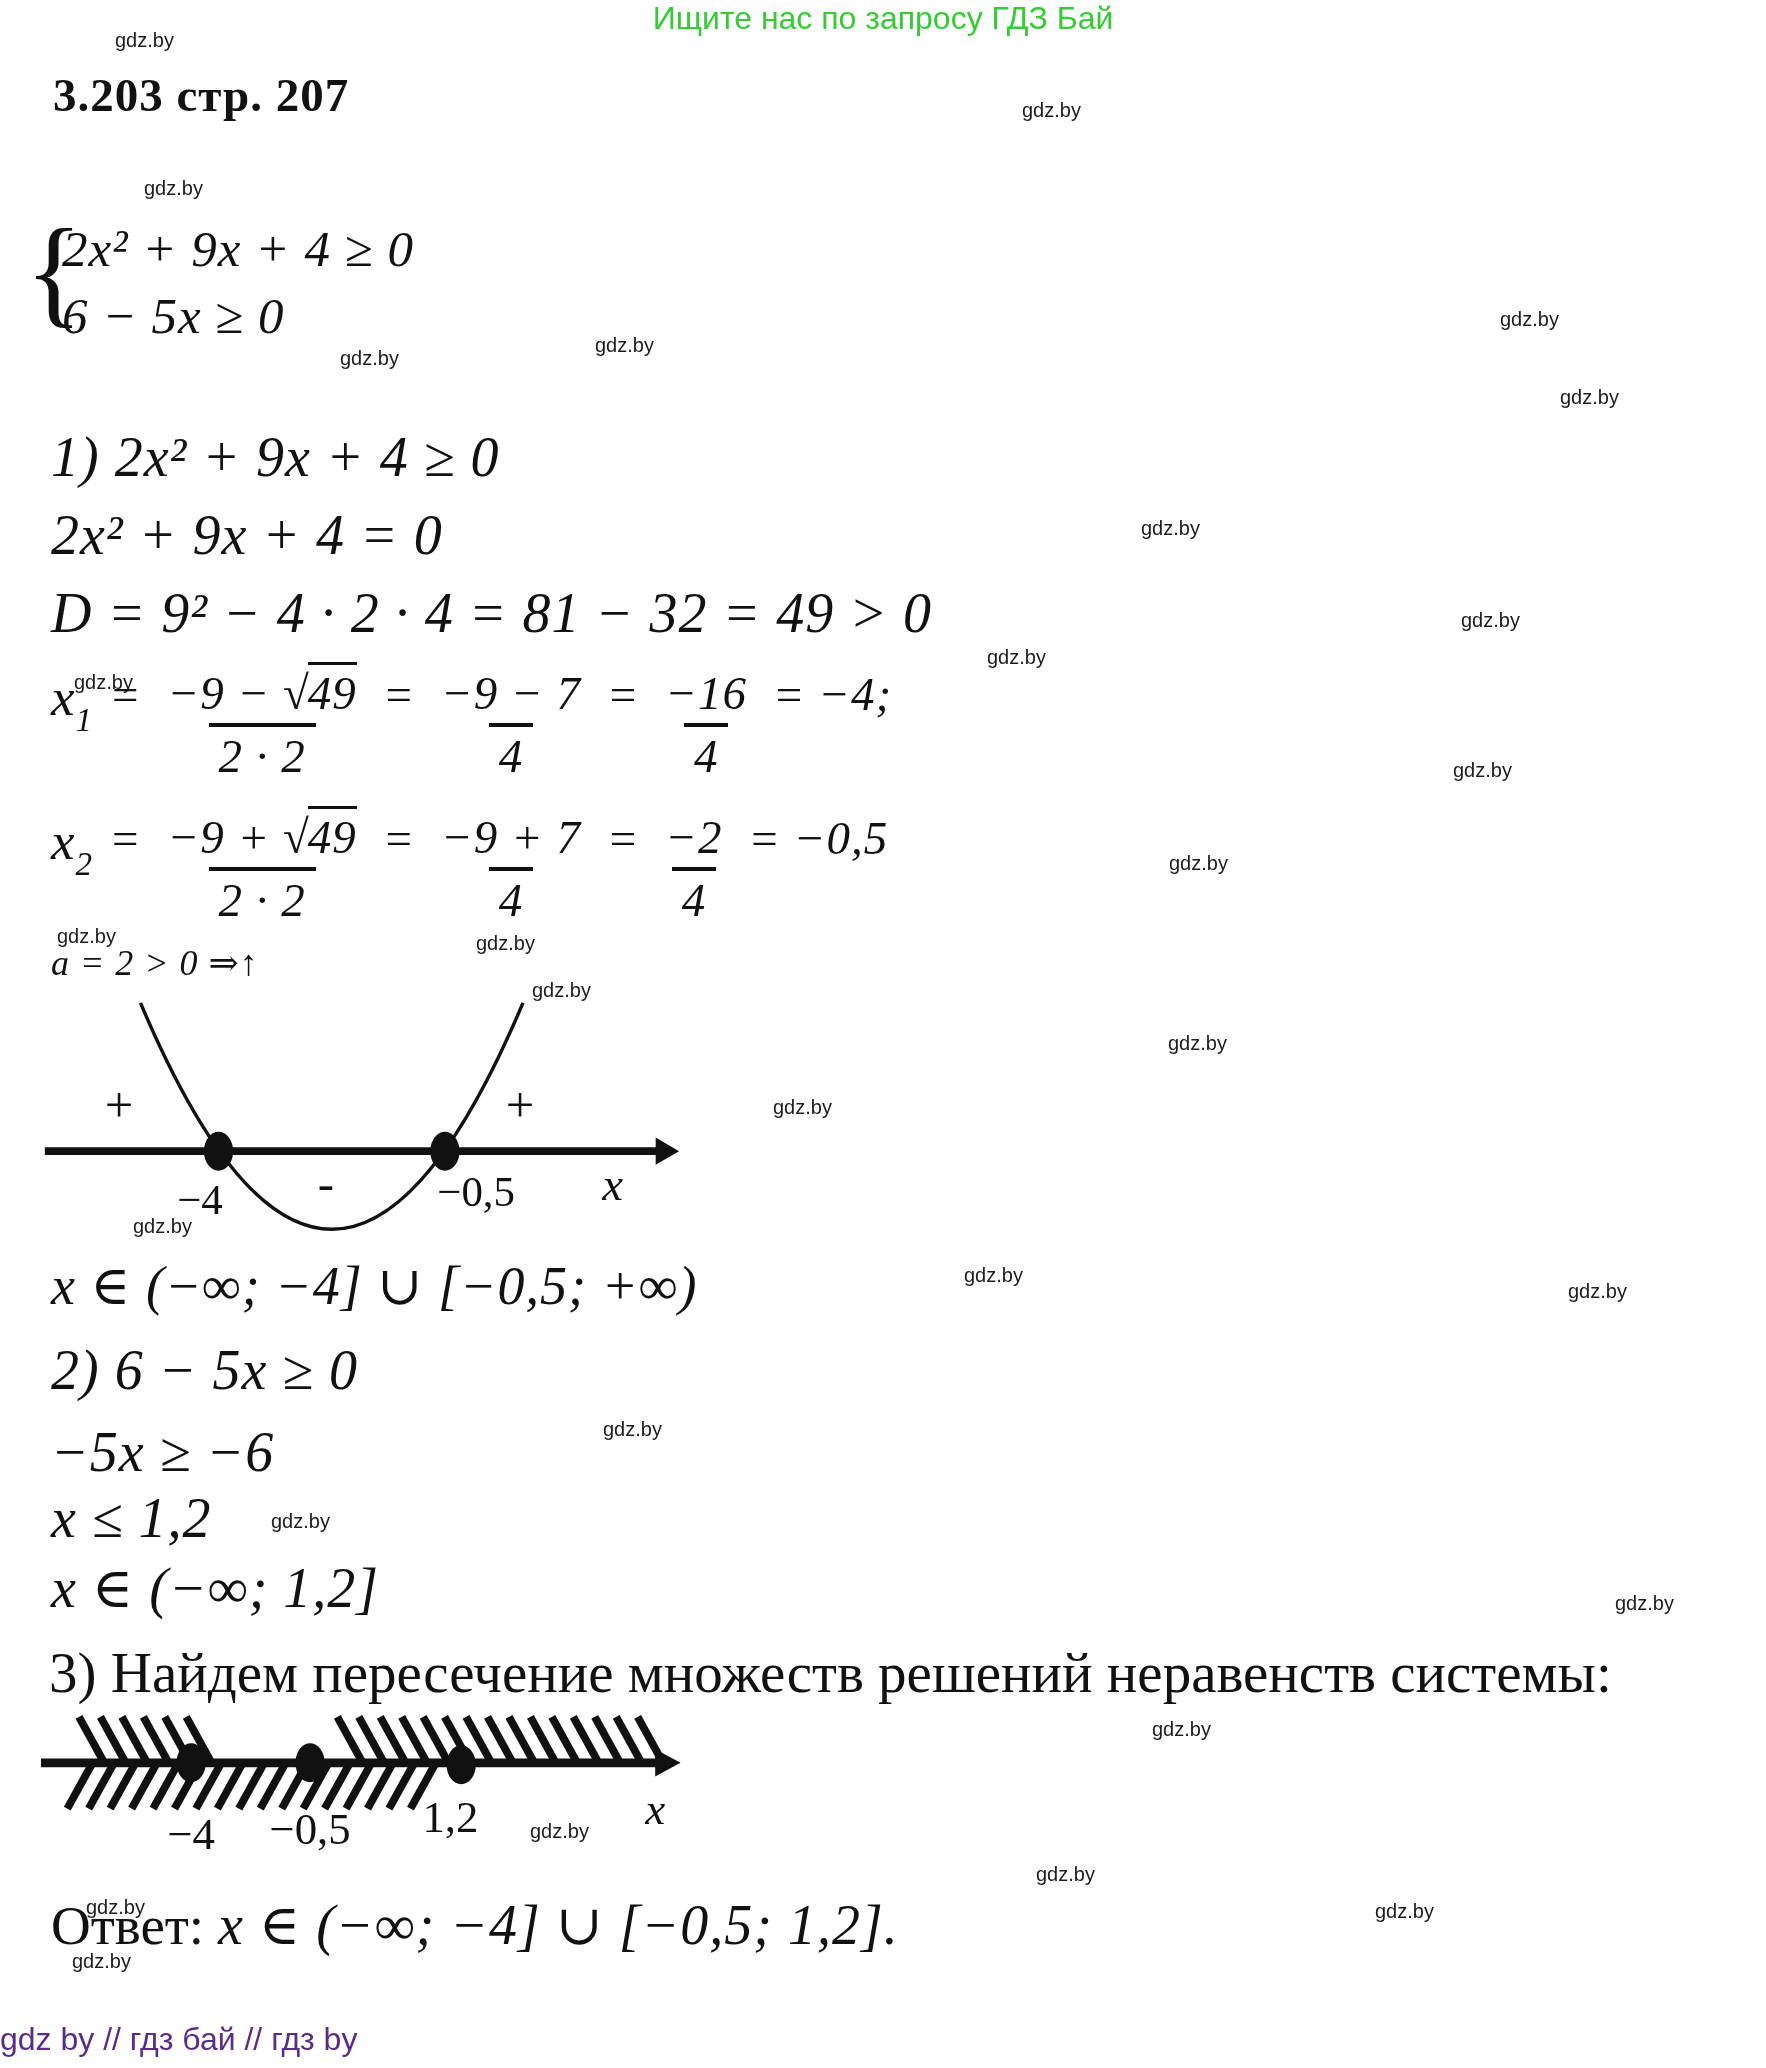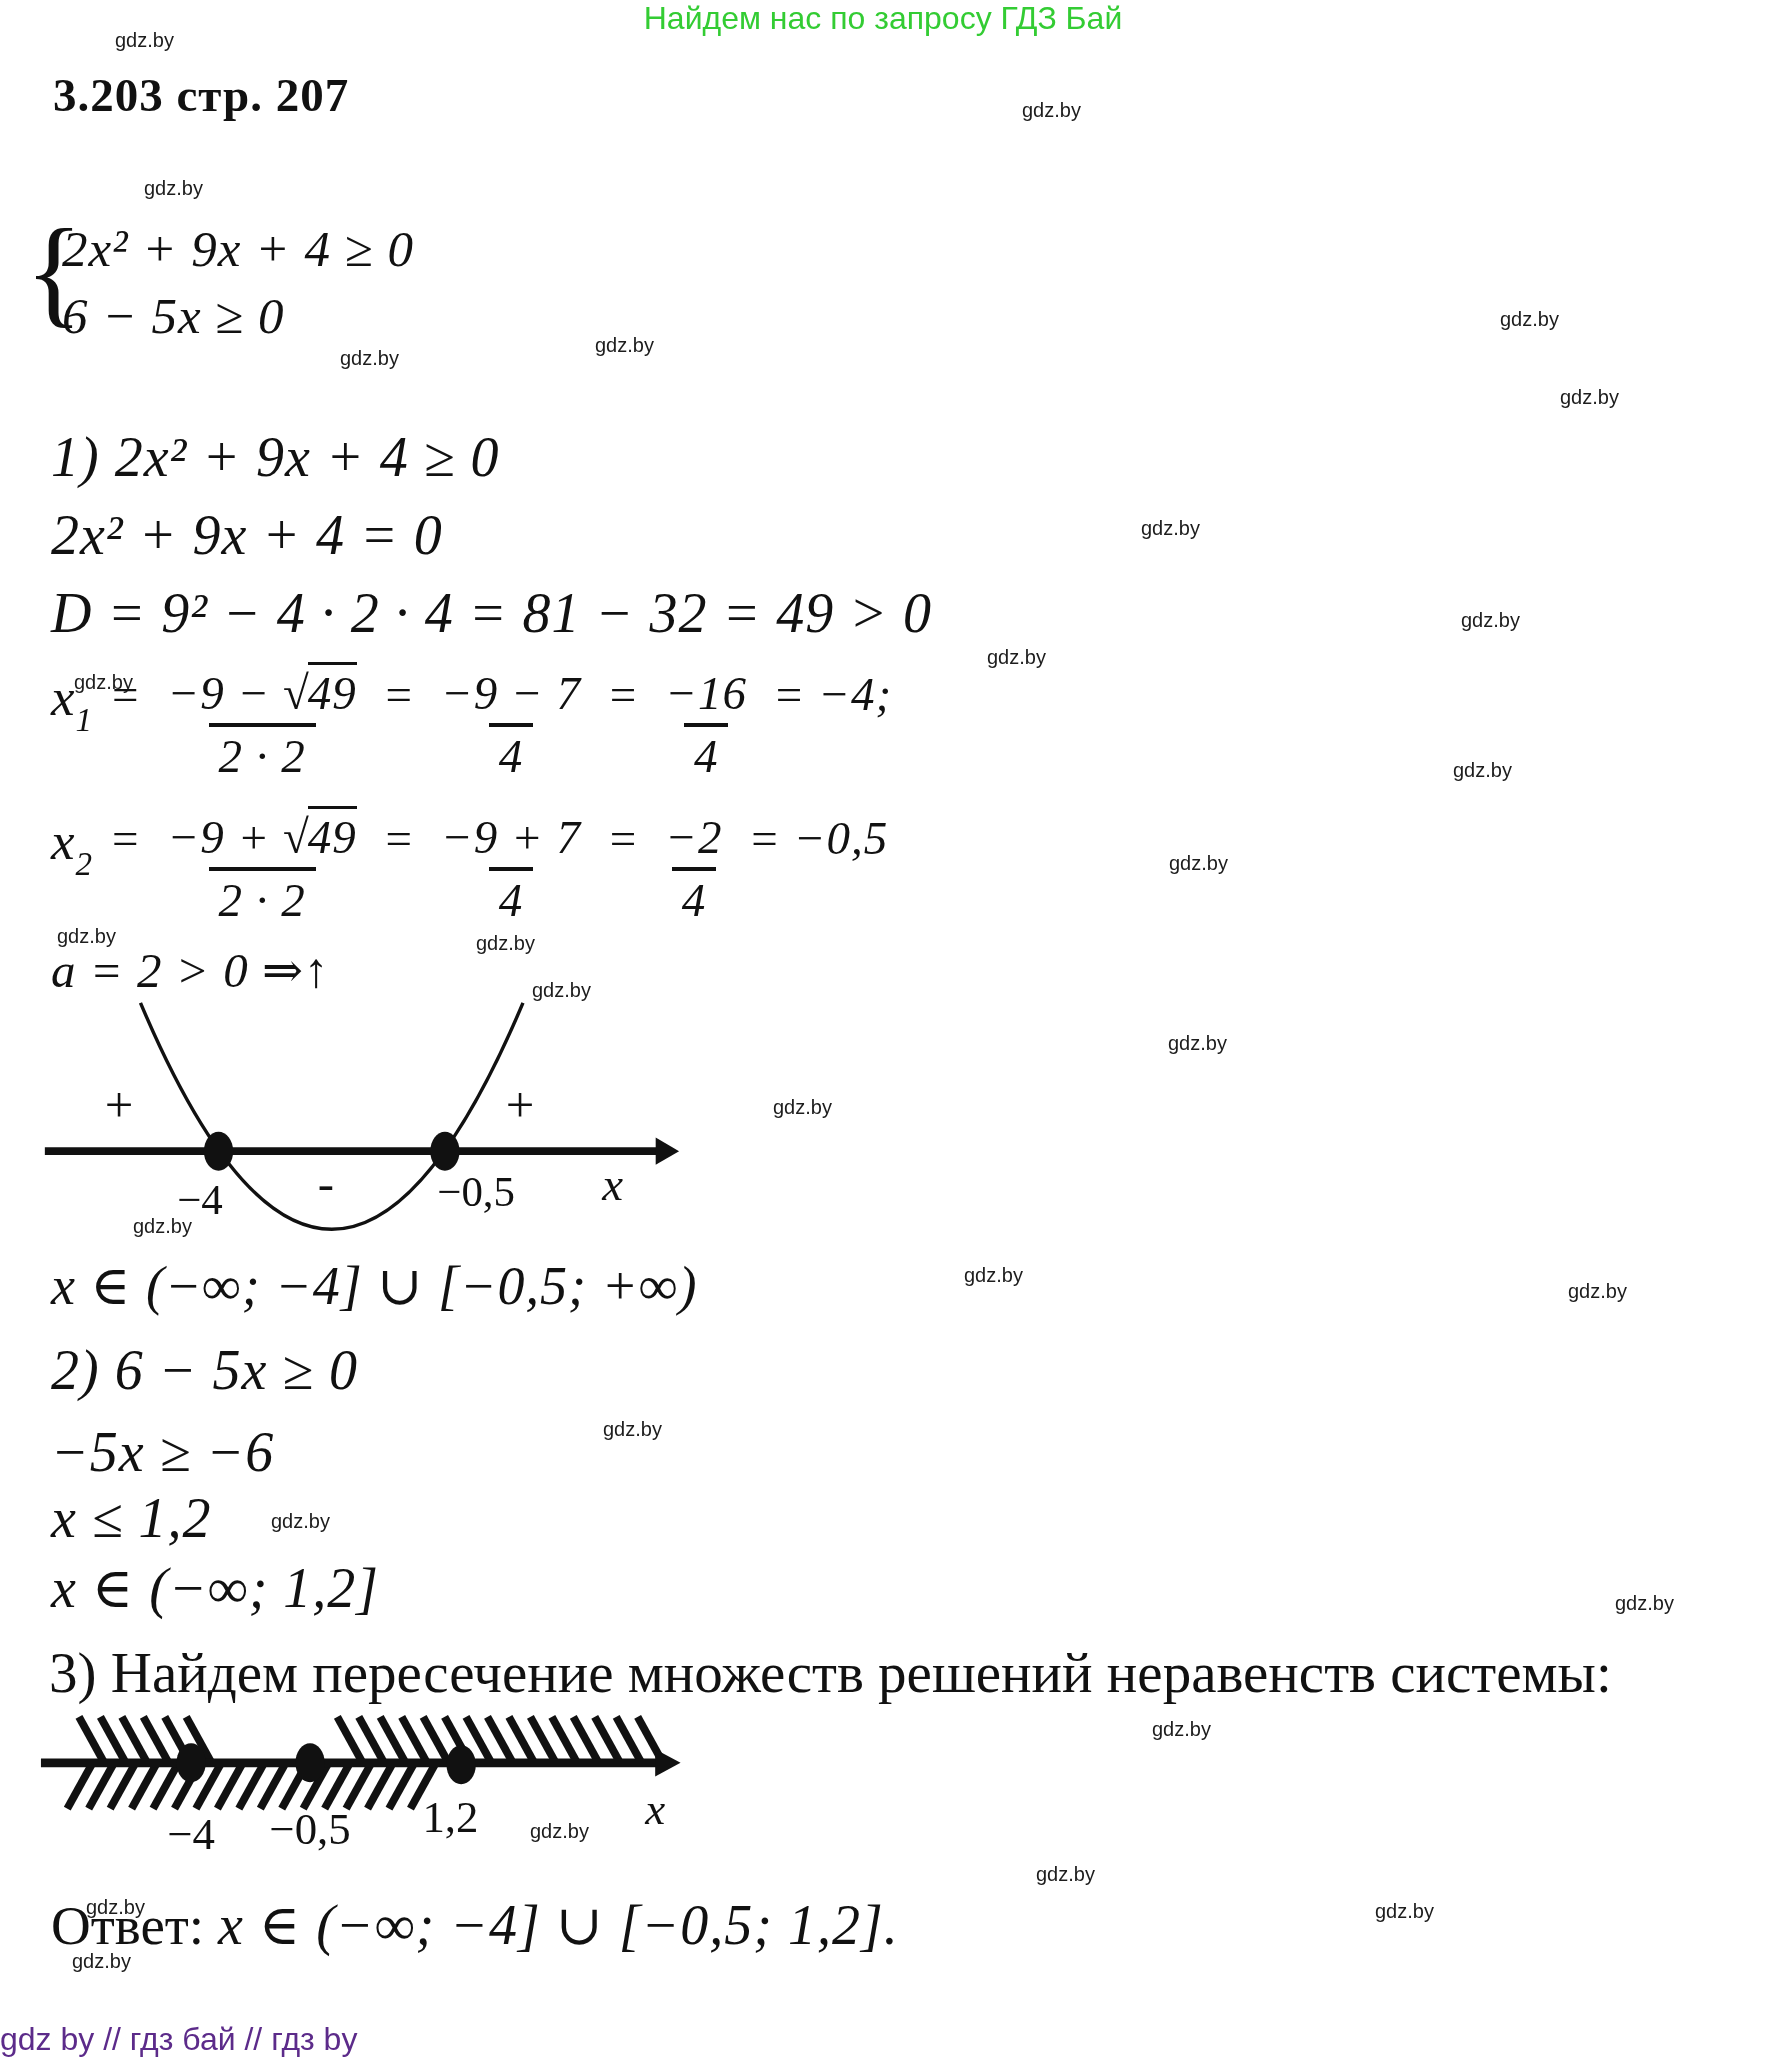--- a/index.html
+++ b/index.html
@@ -29,21 +29,21 @@
   .answer{left:51px;top:1892px;font-size:55px;}
   .footer{left:0;top:2021px;width:100%;text-align:left;
           font-family:"Liberation Sans","DejaVu Sans",sans-serif;
           font-size:32px;color:#5c2b8a;}
   svg{position:absolute;overflow:visible;}
   svg text{font-family:"Liberation Serif","DejaVu Serif",serif;fill:#111;}
 </style>
 </head>
 <body>
 
-<div class="abs header">Найдем нас по запросу ГДЗ Бай</div>
+<div class="abs header">Ищите нас по запросу ГДЗ Бай</div>
 
 <span class="wm" style="left:115px;top:29px">gdz.by</span>
 <span class="wm" style="left:1022px;top:99px">gdz.by</span>
 <span class="wm" style="left:144px;top:177px">gdz.by</span>
 <span class="wm" style="left:1500px;top:308px">gdz.by</span>
 <span class="wm" style="left:340px;top:347px">gdz.by</span>
 <span class="wm" style="left:595px;top:334px">gdz.by</span>
 <span class="wm" style="left:1560px;top:386px">gdz.by</span>
 <span class="wm" style="left:1141px;top:517px">gdz.by</span>
 <span class="wm" style="left:1461px;top:609px">gdz.by</span>
@@ -112,21 +112,21 @@
     <span class="den">4</span>
   </span>
   <span>=</span>
   <span class="frac">
     <span class="num">−2</span>
     <span class="den">4</span>
   </span>
   <span>= −0,5</span>
 </div>
 
-<div class="abs math" style="left:51px;top:942px;font-size:49px">a = 2 &gt; 0 ⇒↑</div>
+<div class="abs math" style="left:51px;top:942px;font-size:36px">a = 2 &gt; 0 ⇒↑</div>
 
 <svg style="left:39px;top:997px" width="644" height="244" viewBox="0 0 660 250">
   <path d="M 104 6 Q 300 470 496 6" fill="none" stroke="#111" stroke-width="3.5"></path>
   <line x1="6" y1="158" x2="636" y2="158" stroke="#111" stroke-width="8"></line>
   <polygon points="632,144 656,158 632,172" fill="#111"></polygon>
   <ellipse cx="184" cy="158" rx="15" ry="20" fill="#111"></ellipse>
   <ellipse cx="416" cy="158" rx="15" ry="20" fill="#111"></ellipse>
   <text x="82" y="128" font-size="52" text-anchor="middle">+</text>
   <text x="493" y="128" font-size="52" text-anchor="middle">+</text>
   <text x="294" y="208" font-size="50" text-anchor="middle">-</text>

